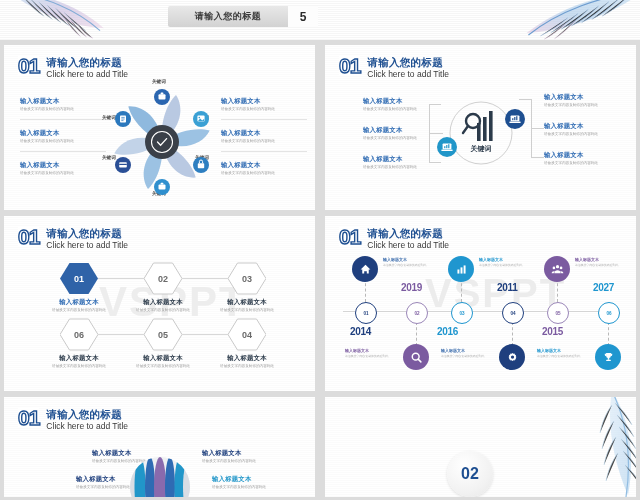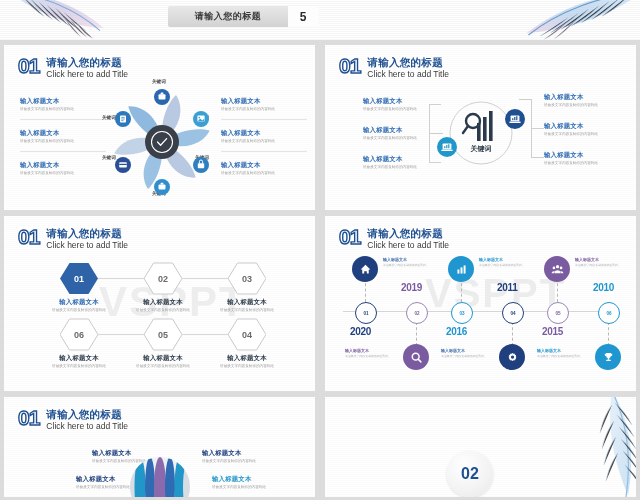--- a/index.html
+++ b/index.html
@@ -442,21 +442,21 @@
 
     <div class="tl-dash" style="left:40px;top:62px;height:24px;"></div>
     <div class="tl-icon" style="left:27px;top:40px;background:#1f3f7e;">
       <svg viewBox="0 0 16 16" width="13" height="13">
           <path d="M8 2 L14 8 H12 V13 H9.6 V10 H6.4 V13 H4 V8 H2 Z" fill="#fff"></path>
         </svg>
     </div>
     <div class="tl-node" style="left:30px;top:86px;border:1.6px solid #1f3f7e;color:#1f3f7e;">
       <span>01</span>
     </div>
-    <div class="tl-year" style="left:25px;top:110px;color:#1f3f7e;">2020</div>
+    <div class="tl-year" style="left:25px;top:110px;color:#1f3f7e;">2014</div>
     <div class="tl-label" style="left:58px;top:41px;">
       <div class="th">输入标题文本</div>
       <div class="tb">请替换文字内容复制你的内容到此</div>
     </div>
 
     <div class="tl-dash" style="left:91px;top:106px;height:24px;"></div>
     <div class="tl-icon" style="left:78px;top:128px;background:#7b5ba0;">
       <svg viewBox="0 0 16 16" width="13" height="13">
           <circle cx="7" cy="7" r="4.2" fill="none" stroke="#fff" stroke-width="1.8"></circle>
           <path d="M10 10 L13.4 13.4" stroke="#fff" stroke-width="1.8" stroke-linecap="round"></path>
@@ -477,21 +477,21 @@
           <g fill="#fff">
             <rect x="3" y="8" width="2.4" height="5"></rect>
             <rect x="6.8" y="5.4" width="2.4" height="7.6"></rect>
             <rect x="10.6" y="3" width="2.4" height="10"></rect>
           </g>
         </svg>
     </div>
     <div class="tl-node" style="left:126px;top:86px;border:1.6px solid #1f96cf;color:#1f96cf;">
       <span>03</span>
     </div>
-    <div class="tl-year" style="left:121px;top:110px;color:#1f96cf;">2016</div>
+    <div class="tl-year" style="left:112px;top:110px;color:#1f96cf;">2016</div>
     <div class="tl-label" style="left:154px;top:41px;">
       <div class="th" style="color:#1f96cf;">输入标题文本</div>
       <div class="tb">请替换文字内容复制你的内容到此</div>
     </div>
 
     <div class="tl-dash" style="left:187px;top:106px;height:24px;"></div>
     <div class="tl-icon" style="left:174px;top:128px;background:#1f3f7e;">
       <svg viewBox="0 0 16 16" width="13" height="13">
           <path d="M8 2.6 l1.1.9 1.4-.3.5 1.3 1.3.5-.3 1.4.9 1.1-.9 1.1.3 1.4-1.3.5-.5 1.3-1.4-.3-1.1.9-1.1-.9-1.4.3-.5-1.3-1.3-.5.3-1.4-.9-1.1.9-1.1-.3-1.4 1.3-.5.5-1.3 1.4.3Z" fill="#fff"></path>
           <circle cx="8" cy="7.5" r="2" fill="#1f3f7e"></circle>
@@ -536,21 +536,21 @@
             <rect x="7.1" y="8.4" width="1.8" height="2.4"></rect>
             <rect x="5.2" y="10.8" width="5.6" height="1.6" rx=".4"></rect>
             <path d="M5 3.4H3.4v1.2c0 1 .7 1.7 1.6 1.8z"></path>
             <path d="M11 3.4h1.6v1.2c0 1-.7 1.7-1.6 1.8z"></path>
           </g>
         </svg>
     </div>
     <div class="tl-node" style="left:273px;top:86px;border:1.6px solid #1f96cf;color:#1f96cf;">
       <span>06</span>
     </div>
-    <div class="tl-year" style="left:268px;top:66px;color:#1f96cf;">2010</div>
+    <div class="tl-year" style="left:268px;top:66px;color:#1f96cf;">2027</div>
     <div class="tl-label" style="left:212px;top:132px;">
       <div class="th" style="color:#1f96cf;">输入标题文本</div>
       <div class="tb">请替换文字内容复制你的内容到此</div>
     </div>
   </div>
 
   <div class="slide col-l row-3">
     <div class="shead">
       <div class="snum">01</div>
       <div class="stitles">

